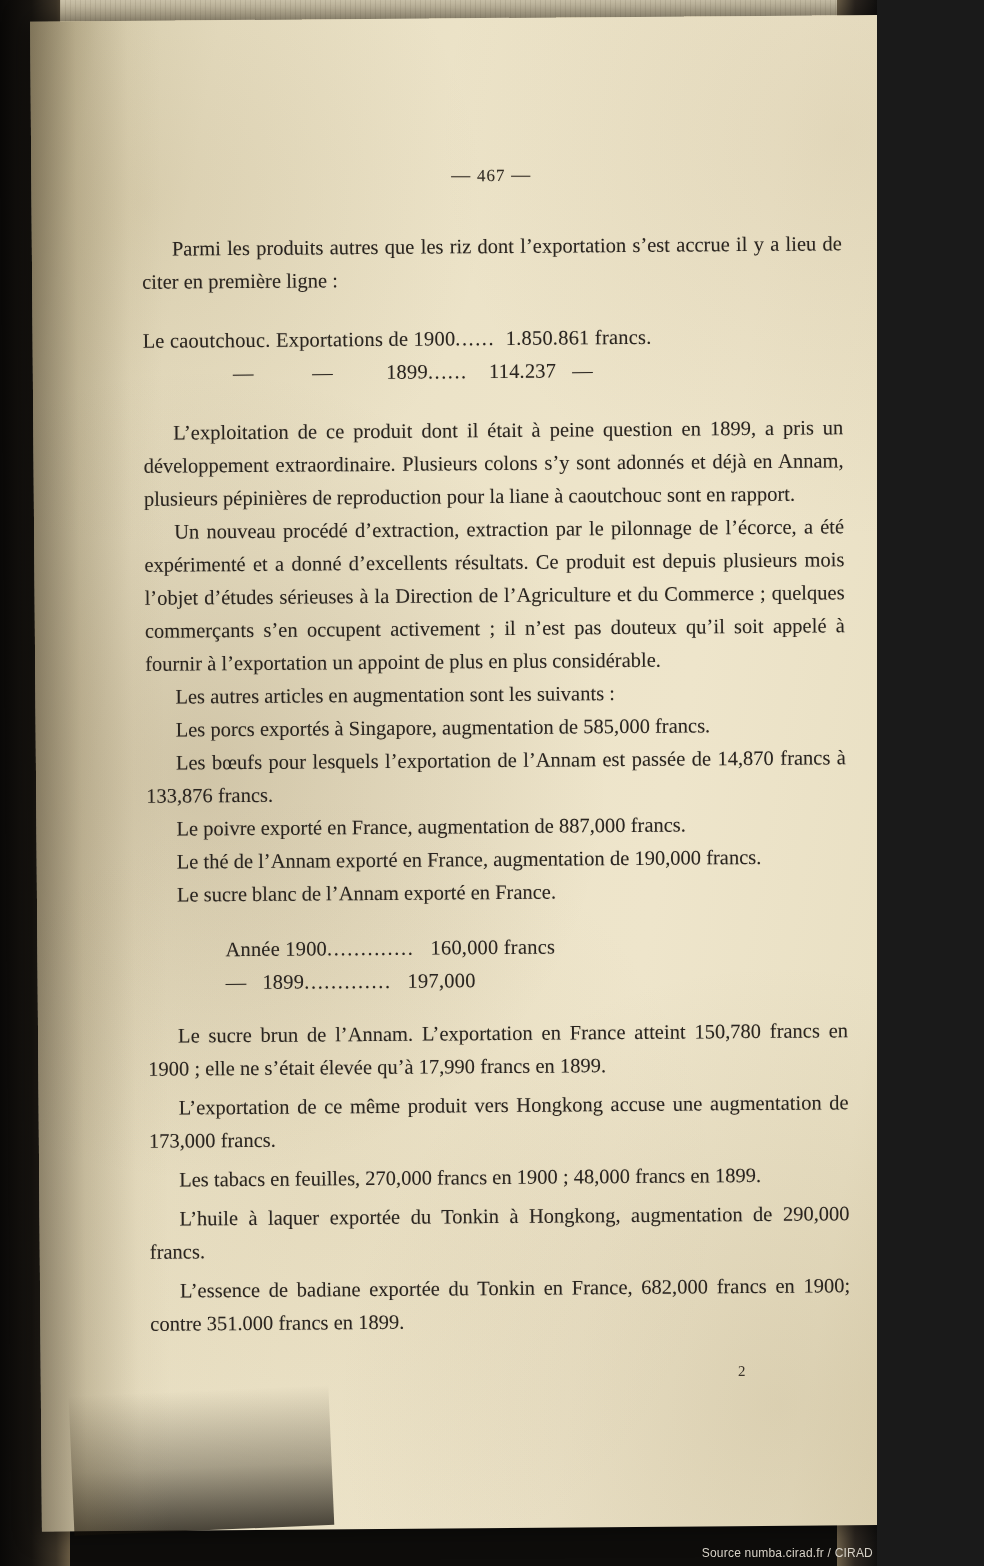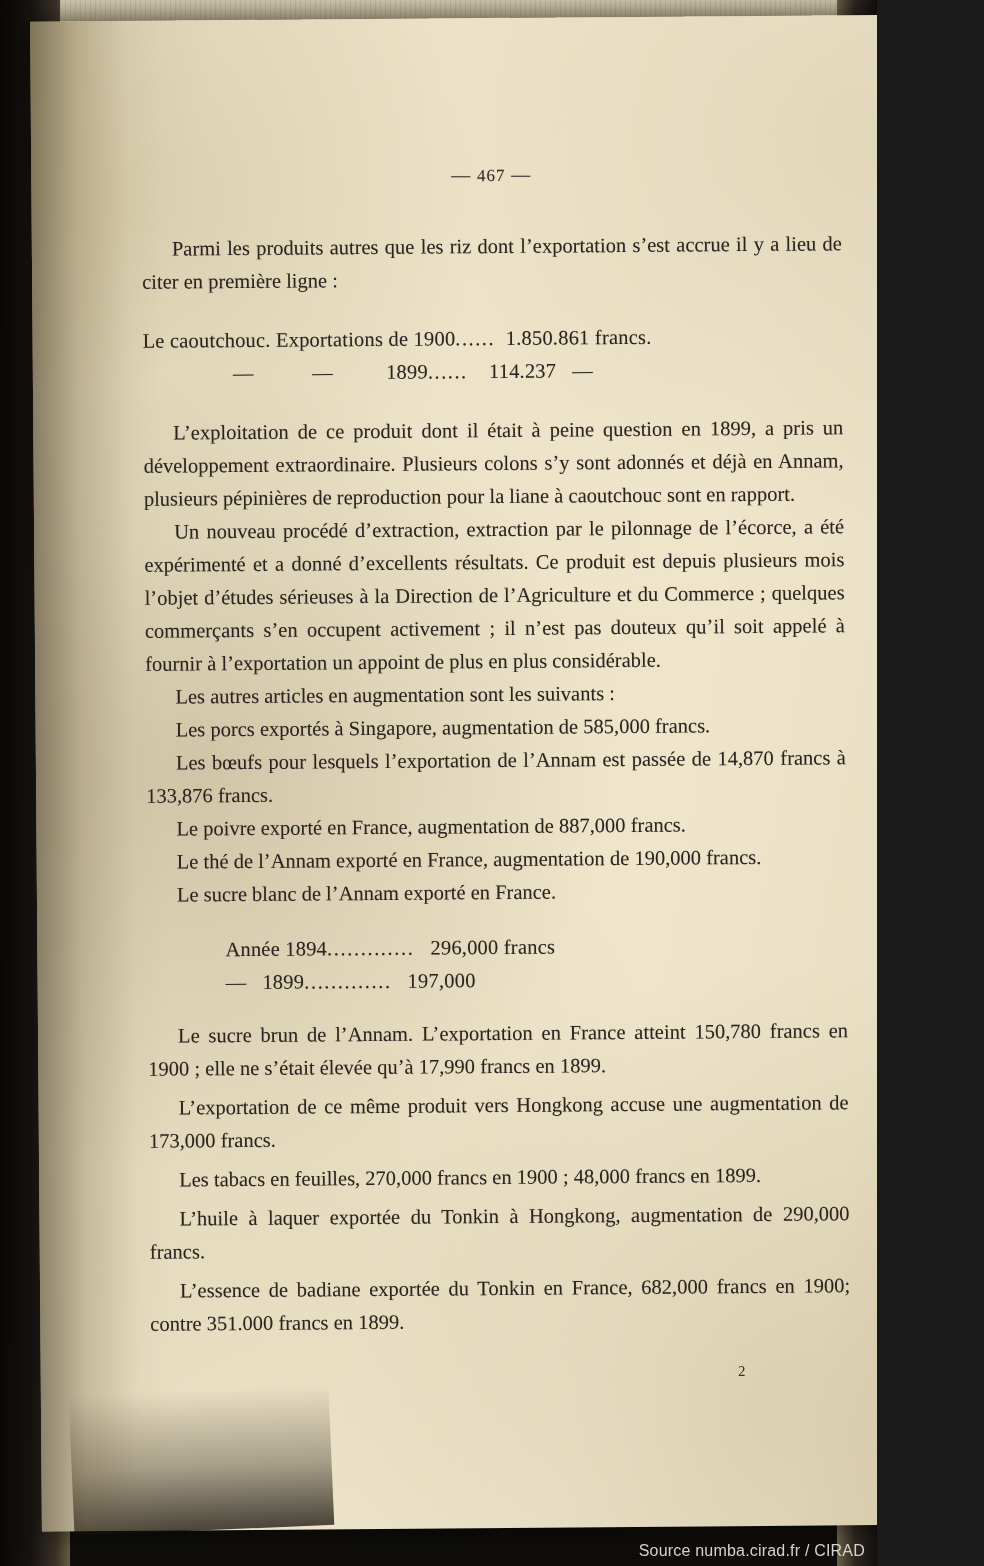--- a/index.html
+++ b/index.html
@@ -157,25 +157,25 @@
     position: absolute;
     right: 132px;
     bottom: 186px;
     font-size: 15px;
     color: #3a332a;
     transform: rotate(-0.45deg);
   }
 
   .credit {
     position: absolute;
-    right: 12px;
+    right: 4px;
     bottom: 6px;
     color: #d8d3c8;
     font-family: "Liberation Sans", sans-serif;
-    font-size: 16px;
+    font-size: 12px;
     letter-spacing: .2px;
   }
 </style>
 </head>
 <body>
 
 <div id="scan">
 
   <div class="binding-dark"></div>
   <div class="page-edge-top"></div>
@@ -216,21 +216,21 @@
       <p>Un nouveau procédé d’extraction, extraction par le pilonnage de l’écorce, a été expérimenté et a donné d’excellents résultats. Ce produit est depuis plusieurs mois l’objet d’études sérieuses à la Direction de l’Agriculture et du Commerce ; quelques commerçants s’en occupent activement ; il n’est pas douteux qu’il soit appelé à fournir à l’exportation un appoint de plus en plus considérable.</p>
       <p>Les autres articles en augmentation sont les suivants :</p>
       <p>Les porcs exportés à Singapore, augmentation de 585,000 francs.</p>
       <p>Les bœufs pour lesquels l’exportation de l’Annam est passée de 14,870 francs à 133,876 francs.</p>
       <p>Le poivre exporté en France, augmentation de 887,000 francs.</p>
       <p>Le thé de l’Annam exporté en France, augmentation de 190,000 francs.</p>
       <p>Le sucre blanc de l’Annam exporté en France.</p>
 
       <div class="sugar-table">
         <p class="row">
-          <span>Année  1894</span><span class="dots">.............</span>&nbsp;&nbsp; <span>296,000 francs</span>
+          <span>Année  1900</span><span class="dots">.............</span>&nbsp;&nbsp; <span>160,000 francs</span>
         </p>
         <p class="row">
           <span>—</span>&nbsp;&nbsp;&nbsp;<span>1899</span><span class="dots">.............</span>&nbsp;&nbsp; <span>197,000</span>
         </p>
       </div>
 
       <p>Le sucre brun de l’Annam. L’exportation en France atteint 150,780 francs en 1900 ; elle ne s’était élevée qu’à 17,990 francs en 1899.</p>
       <div class="small-gap"></div>
       <p>L’exportation de ce même produit vers Hongkong accuse une augmentation de 173,000 francs.</p>
       <div class="small-gap"></div>

